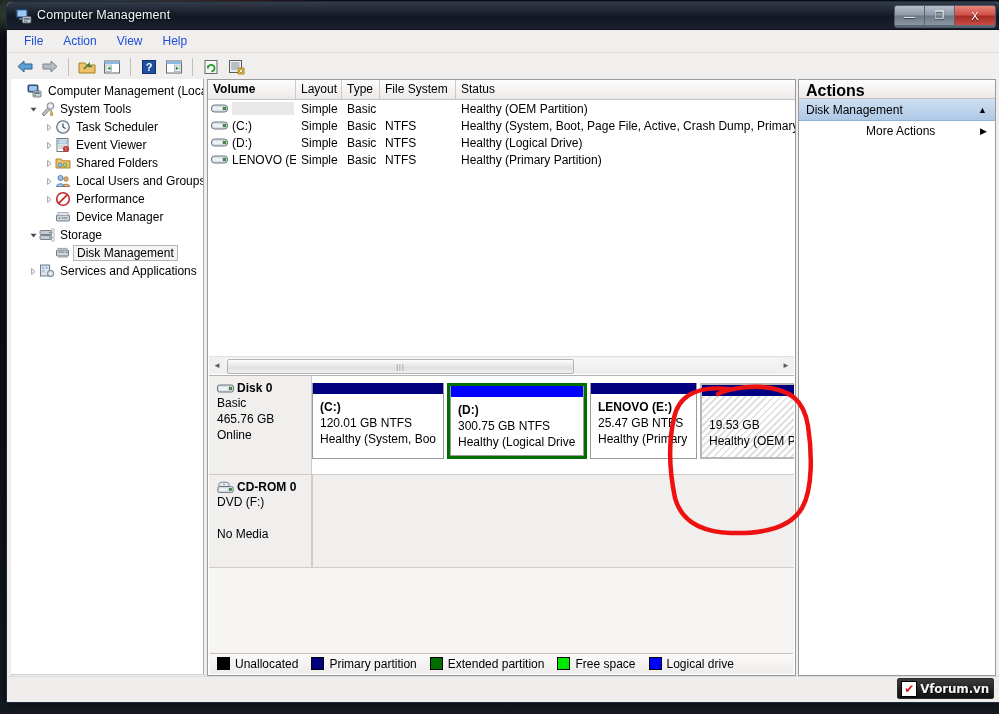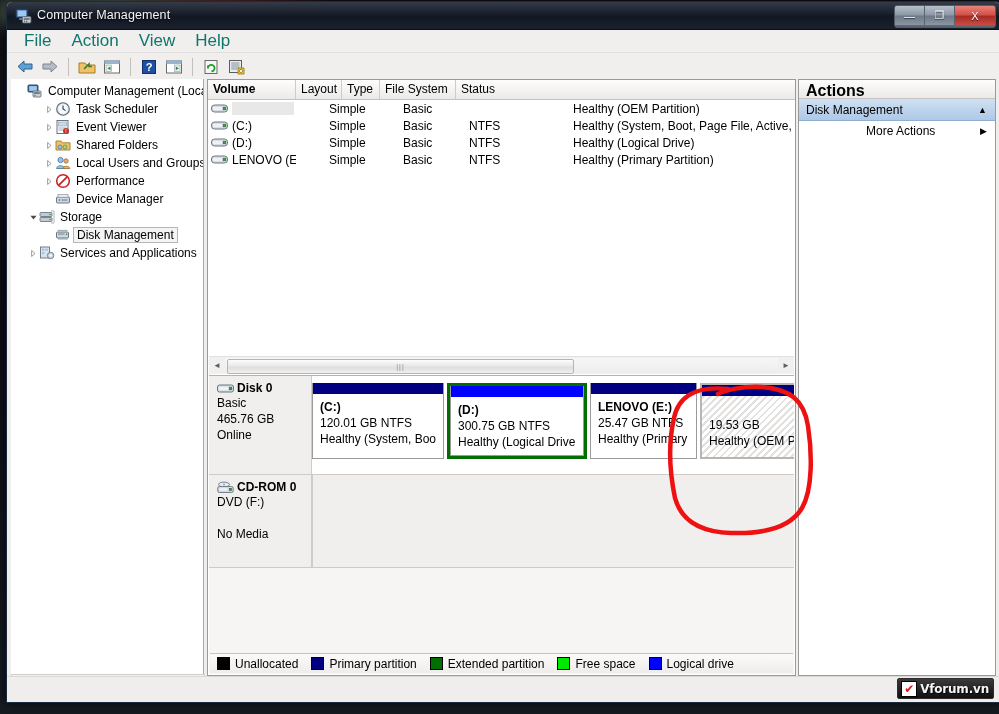--- a/index.html
+++ b/index.html
@@ -34,21 +34,21 @@
      background:linear-gradient(180deg,#8d97a4,#5b6673);}
   .tb-btn{width:29px;height:19px;display:flex;align-items:center;justify-content:center;
      font-size:11px;color:#fff;text-shadow:0 1px 1px rgba(0,0,0,.7);
      background:linear-gradient(180deg,#b6bfca 0%,#8d98a6 48%,#6d7886 52%,#8b96a3 100%);
      border-right:1px solid #59636f;cursor:default;}
   .tb-btn.close{width:40px;border-right:none;
      background:linear-gradient(180deg,#e8837a 0%,#d3524a 45%,#a82c26 55%,#c94c43 100%);}
   
   #menubar{height:22px;background:#f1efed;border-bottom:1px solid #e2dedb;
      display:flex;align-items:center;padding-left:8px;gap:2px;}
-  .menu-item{padding:2px 9px;font-size:17px;color:#0f766e;cursor:default;border-radius:2px;}
+  .menu-item{padding:2px 9px;font-size:12px;color:#1d4ed8;cursor:default;border-radius:2px;}
   
   #toolbar{height:27px;background:#f1efed;border-bottom:1px solid #c9c4c0;
      display:flex;align-items:center;padding-left:7px;gap:3px;}
   .tbi{width:22px;height:22px;display:flex;align-items:center;justify-content:center;cursor:default;border-radius:2px;}
   .tb-sep{width:1px;height:18px;background:#c3bfbb;margin:0 4px;}
   
   #content{position:absolute;left:0;top:77px;right:0;bottom:0;background:#f0eeec;}
   #leftpane{position:absolute;left:4px;top:0;width:192px;bottom:26px;
      background:#fff;border:1px solid #a9a9a9;border-top:none;border-left:none;overflow:hidden;}
   #tree{padding:3px 0 0 2px;}
@@ -67,21 +67,21 @@
      background:linear-gradient(180deg,#fdfdfd,#e6e6e6 50%,#dcdcdc 51%,#f0f0f0);
      display:flex;align-items:center;justify-content:center;font-size:7px;color:#8a8a8a;letter-spacing:1px;}
   
   #midpane{position:absolute;left:200px;top:0;right:204px;bottom:26px;background:#fff;
      border:1px solid #9a9a9a;overflow:hidden;}
   
   #vol-header{display:flex;height:19px;background:linear-gradient(180deg,#fdfdfd,#eceae8);
      border-bottom:1px solid #c6c2bf;font-size:12px;}
   .vh{padding:2px 0 0 5px;border-right:1px solid #cecac7;box-sizing:border-box;cursor:default;overflow:hidden;white-space:nowrap;}
   #vol-rows{position:relative;}
-  .vrow{display:flex;height:17px;font-size:12px;align-items:center;cursor:default;gap:28px;}
+  .vrow{display:flex;height:17px;font-size:12px;align-items:center;cursor:default;}
   .vcell{box-sizing:border-box;padding-left:5px;white-space:nowrap;overflow:hidden;}
   .vcell.vol{display:flex;align-items:center;padding-left:3px;}
   .vol-hl{background:#e8e8e8;}
   .drive-ico{width:17px;height:11px;margin-right:4px;flex:0 0 17px;}
   #vol-hscroll{position:absolute;left:1px;right:1px;top:276px;height:17px;
      background:#f0f0f0;border-top:1px solid #e3e1df;display:flex;align-items:center;}
   
   #graph{position:absolute;left:1px;right:1px;top:295px;bottom:1px;background:#f6f5f4;
      border-top:1px solid #b6b2af;overflow:hidden;}
   .diskrow{position:relative;display:flex;border-bottom:1px solid #cfcbc8;background:#fff;}
@@ -236,20 +236,36 @@
             <span class="ticon">
               <svg viewBox="0 0 16 16" width="16" height="16">
                 <rect x="1" y="2" width="10" height="7" rx="1" fill="#4a6fa5" stroke="#1d3557" stroke-width=".9"></rect>
                 <rect x="2.2" y="3.1" width="7.6" height="4.8" fill="#9fc8f0"></rect>
                 <rect x="6" y="8" width="8" height="6" rx="1" fill="#c9cfd6" stroke="#5b6672" stroke-width=".8"></rect>
                 <rect x="7.1" y="9.1" width="5.6" height="1.9" fill="#6d7a88"></rect>
                 <circle cx="8" cy="12.4" r=".7" fill="#2e7d32"></circle>
               </svg>
             </span>
             <span class="tlabel">Computer Management (Local</span>
+          </div>
+          <div class="tnode ind1">
+            <span class="twist">
+              <svg viewBox="0 0 12 12" width="9" height="9">
+                <path d="M2 3.5 L10 3.5 L6 8.5 Z" fill="#4a4a4a"></path>
+              </svg>
+            </span>
+            <span class="ticon">
+              <svg viewBox="0 0 16 16" width="16" height="16">
+                <path d="M3 13 L9 6.5 L11 8.5 L5 15 Z" fill="#b9c0c8" stroke="#6d757e" stroke-width=".8"></path>
+                <circle cx="11.5" cy="5" r="3.4" fill="#d7dde4" stroke="#6d757e" stroke-width=".8"></circle>
+                <circle cx="11.5" cy="5" r="1.3" fill="#fff"></circle>
+                <path d="M12 9 L14 14 L11.6 14.6 Z" fill="#f2c14e" stroke="#9c7a14" stroke-width=".7"></path>
+              </svg>
+            </span>
+            <span class="tlabel">System Tools</span>
           </div>
           <div class="tnode ind2">
             <span class="twist">
               <svg viewBox="0 0 12 12" width="9" height="9">
                 <path d="M3.5 2 L8 6 L3.5 10 Z" fill="none" stroke="#8a8a8a" stroke-width="1.1"></path>
               </svg>
             </span>
             <span class="ticon">
               <svg viewBox="0 0 16 16" width="16" height="16">
                 <circle cx="8" cy="8" r="6.3" fill="#dfe6ee" stroke="#5a6570" stroke-width="1.1"></circle>

